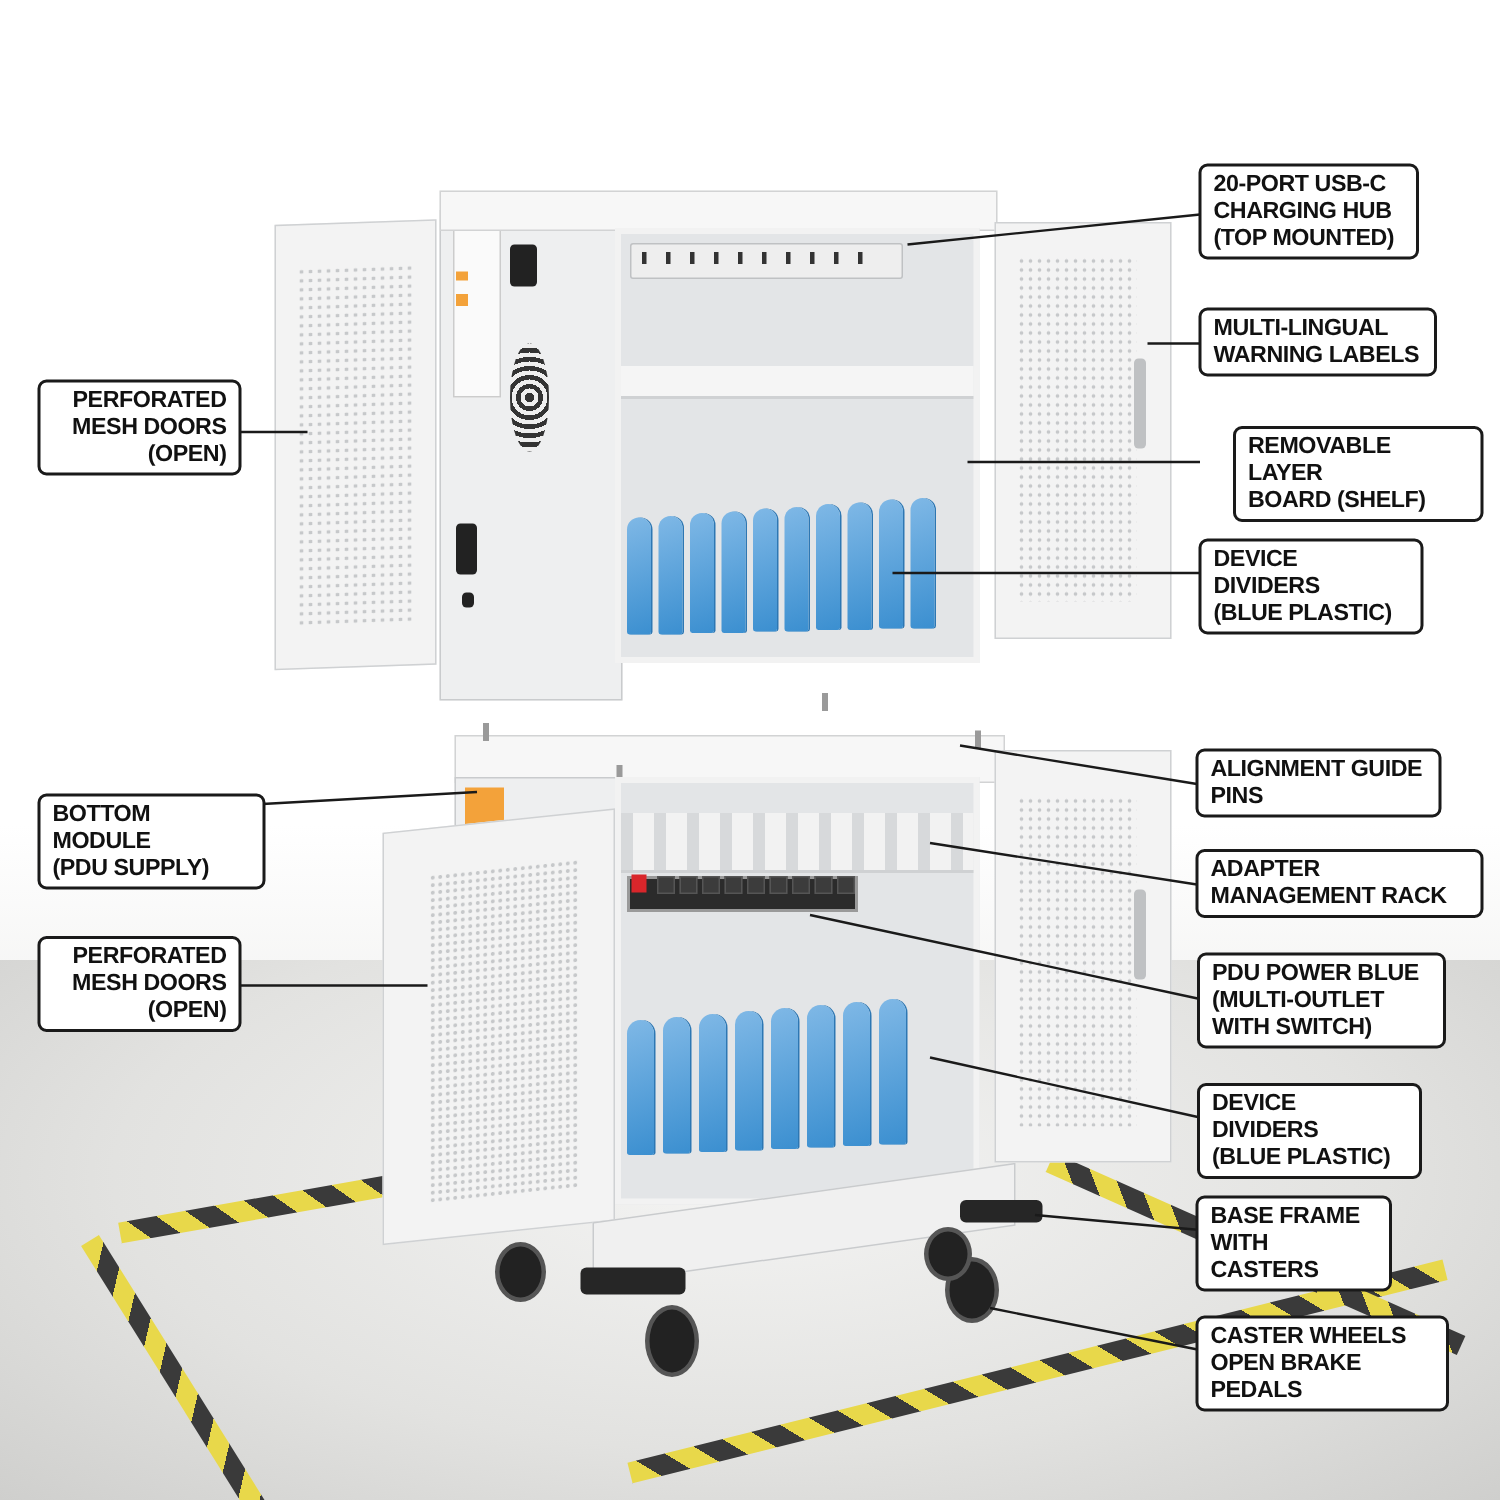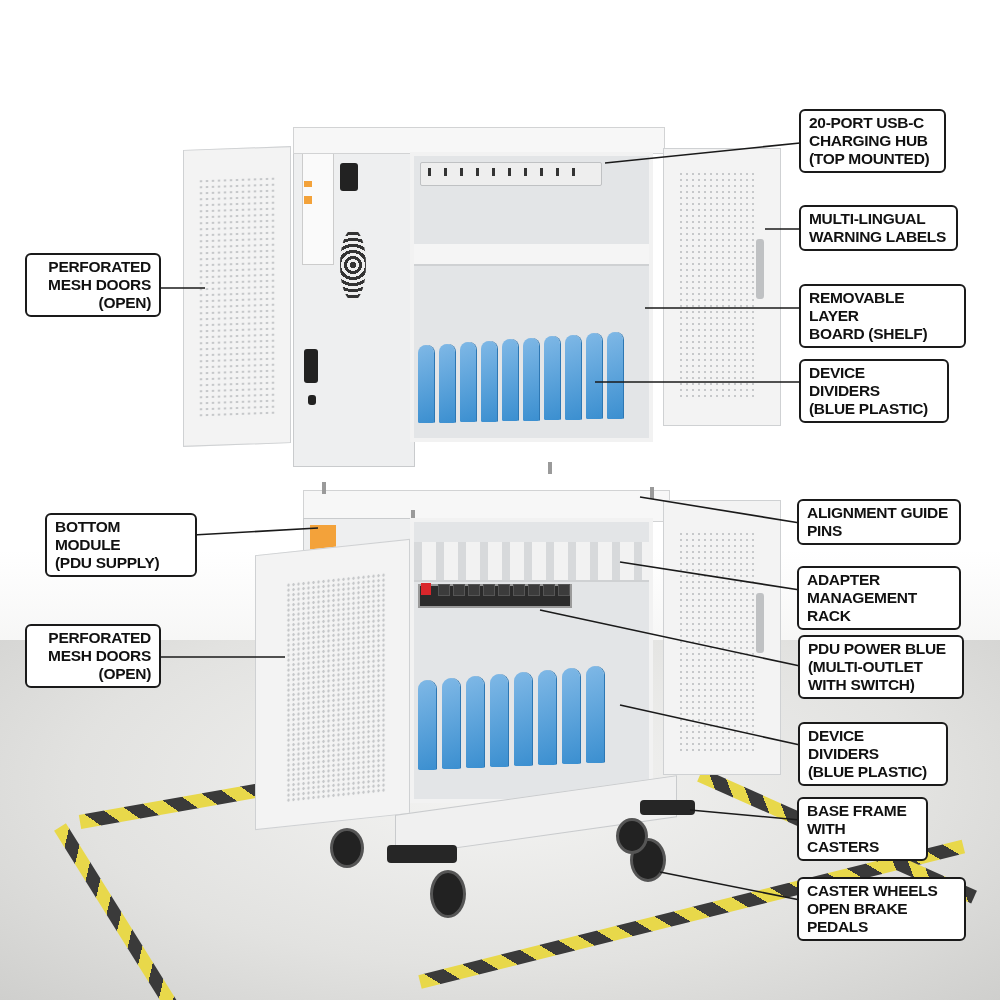--- a/index.html
+++ b/index.html
@@ -155,38 +155,38 @@
     <line x1="800" y1="666" x2="540" y2="610"></line>
     <line x1="800" y1="745" x2="620" y2="705"></line>
     <line x1="800" y1="820" x2="690" y2="810"></line>
     <line x1="800" y1="900" x2="660" y2="872"></line>
   </g>
 </svg>
 
 <div class="callout right-align" style="left:25px;top:253px;width:136px;">PERFORATED
 MESH DOORS
 (OPEN)</div>
-<div class="callout" style="left:25px;top:513px;width:152px;margin-left:20px;">BOTTOM MODULE
+<div class="callout" style="left:25px;top:529px;width:152px;">BOTTOM MODULE
 (PDU SUPPLY)</div>
 <div class="callout right-align" style="left:25px;top:624px;width:136px;">PERFORATED
 MESH DOORS
 (OPEN)</div>
 
 <div class="callout" style="left:799px;top:109px;width:147px;">20-PORT USB-C
 CHARGING HUB
 (TOP MOUNTED)</div>
 <div class="callout" style="left:799px;top:205px;width:159px;">MULTI-LINGUAL
 WARNING LABELS</div>
-<div class="callout" style="left:799px;top:284px;width:167px;">REMOVABLE LAYER
+<div class="callout" style="left:822px;top:284px;width:167px;">REMOVABLE LAYER
 BOARD (SHELF)</div>
 <div class="callout" style="left:799px;top:359px;width:150px;">DEVICE DIVIDERS
 (BLUE PLASTIC)</div>
 <div class="callout" style="left:797px;top:499px;width:164px;">ALIGNMENT GUIDE
 PINS</div>
-<div class="callout" style="left:797px;top:566px;width:164px;">ADAPTER
+<div class="callout" style="left:797px;top:566px;width:192px;">ADAPTER
 MANAGEMENT RACK</div>
 <div class="callout" style="left:798px;top:635px;width:166px;">PDU POWER BLUE
 (MULTI-OUTLET
 WITH SWITCH)</div>
 <div class="callout" style="left:798px;top:722px;width:150px;">DEVICE DIVIDERS
 (BLUE PLASTIC)</div>
 <div class="callout" style="left:797px;top:797px;width:131px;">BASE FRAME
 WITH CASTERS</div>
 <div class="callout" style="left:797px;top:877px;width:169px;">CASTER WHEELS
 OPEN BRAKE PEDALS</div>

